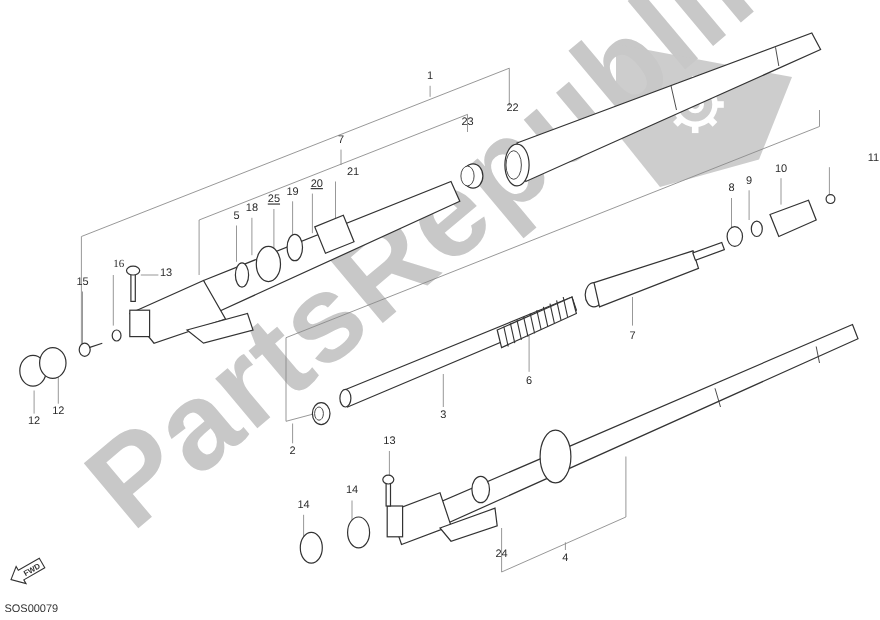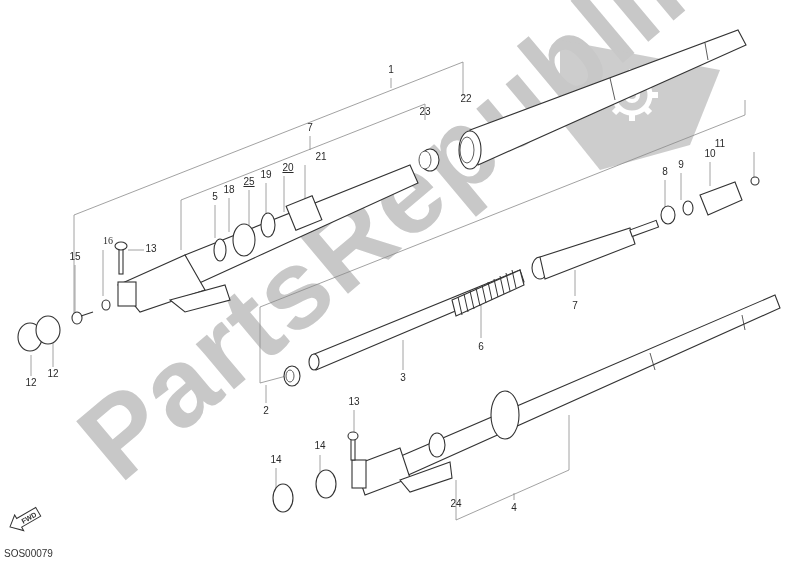--- a/index.html
+++ b/index.html
@@ -184,21 +184,21 @@
       <div class="lbl" style="left: 288px; top: 163px; text-decoration: underline;">20</div>
       <div class="lbl" style="left: 266px; top: 170px;">19</div>
       <div class="lbl" style="left: 249px; top: 177px; text-decoration: underline;">25</div>
       <div class="lbl" style="left: 229px; top: 185px;">18</div>
       <div class="lbl" style="left: 215px; top: 192px;">5</div>
       <div class="lbl" style="left: 108px; top: 236px; font-family: Liberation Serif, serif;">16</div>
       <div class="lbl" style="left: 151px; top: 244px;">13</div>
       <div class="lbl" style="left: 75px; top: 252px; text-align: right;">15</div>
       <div class="lbl" style="left: 53px; top: 369px;">12</div>
       <div class="lbl" style="left: 31px; top: 378px;">12</div>
-      <div class="lbl" style="left: 720px; top: 139px;">11</div>
+      <div class="lbl" style="left: 794px; top: 139px;">11</div>
       <div class="lbl" style="left: 710px; top: 149px;">10</div>
       <div class="lbl" style="left: 681px; top: 160px;">9</div>
       <div class="lbl" style="left: 665px; top: 167px;">8</div>
       <div class="lbl" style="left: 575px; top: 301px;">7</div>
       <div class="lbl" style="left: 481px; top: 342px;">6</div>
       <div class="lbl" style="left: 403px; top: 373px;">3</div>
       <div class="lbl" style="left: 266px; top: 406px;">2</div>
       <div class="lbl" style="left: 354px; top: 397px;">13</div>
       <div class="lbl" style="left: 320px; top: 441px;">14</div>
       <div class="lbl" style="left: 276px; top: 455px;">14</div>

